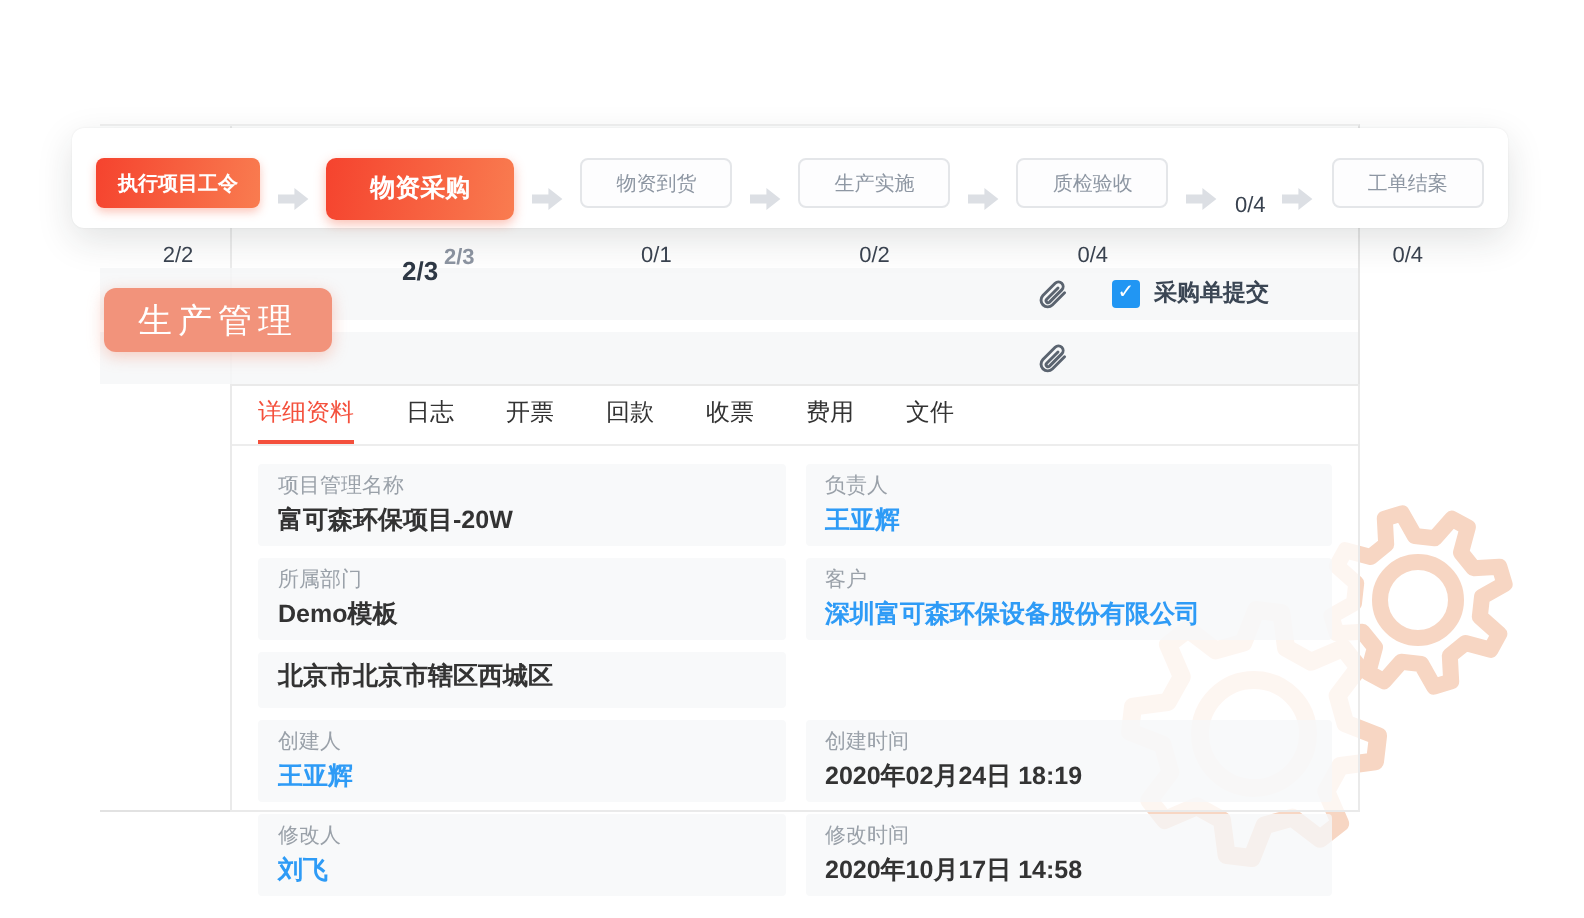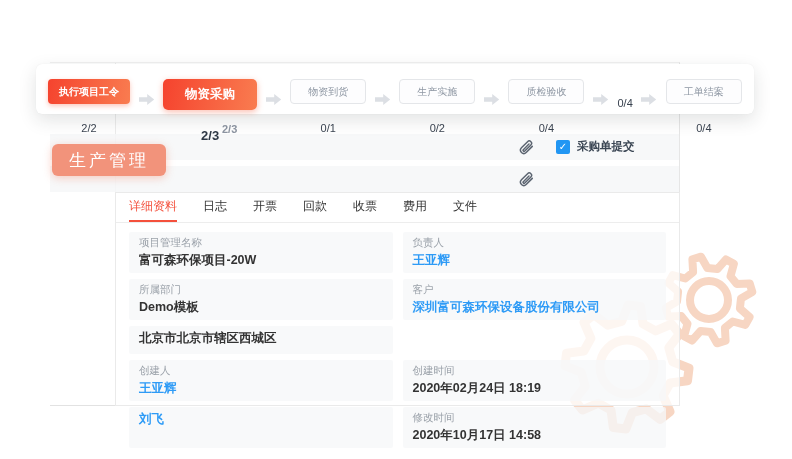--- a/index.html
+++ b/index.html
@@ -185,20 +185,21 @@
       <div class="field spacer"></div>
       <div class="field">
         <div class="lbl">创建人</div>
         <div class="val link">王亚辉</div>
       </div>
       <div class="field">
         <div class="lbl">创建时间</div>
         <div class="val">2020年02月24日 18:19</div>
       </div>
       <div class="field">
+        <div class="lbl">修改人</div>
         <div class="val link">刘飞</div>
       </div>
       <div class="field">
         <div class="lbl">修改时间</div>
         <div class="val">2020年10月17日 14:58</div>
       </div>
     </div>
   </div>
 
 </div>

